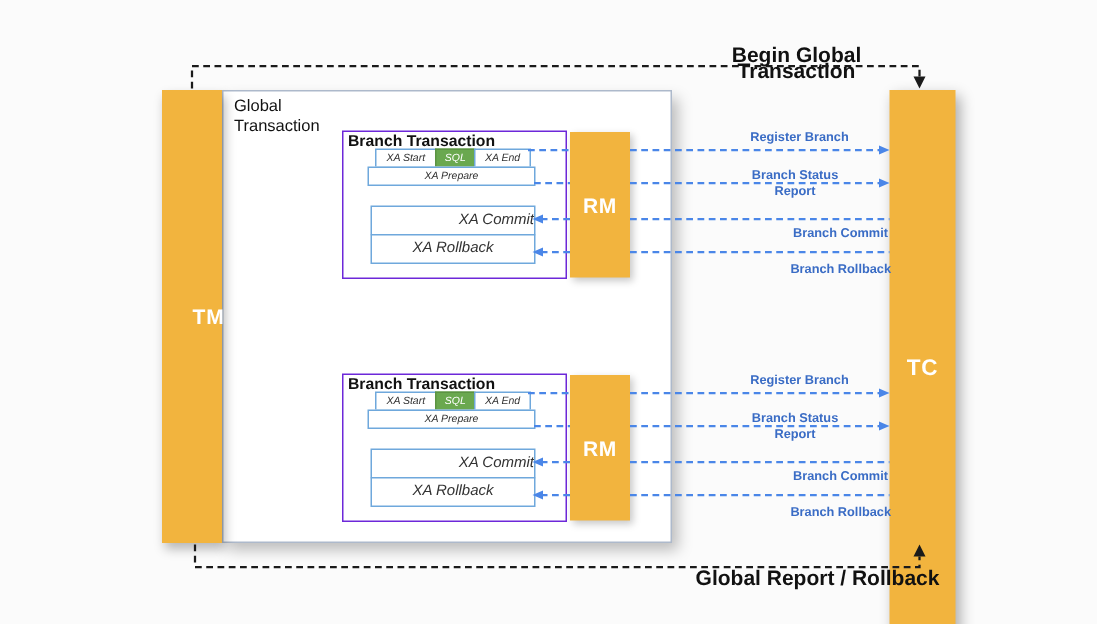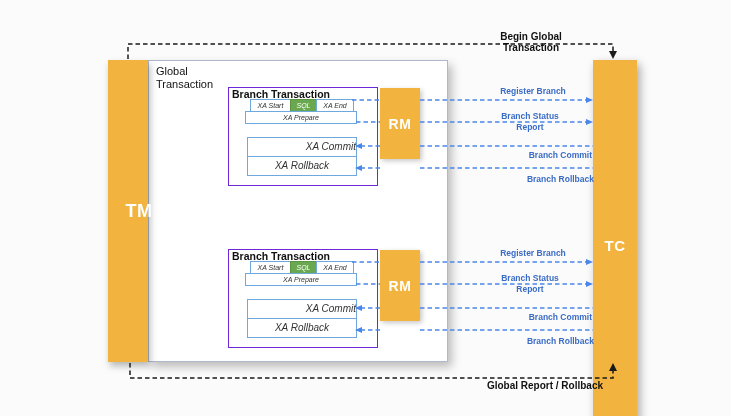--- a/index.html
+++ b/index.html
@@ -8,23 +8,23 @@
     --arrow-blue:#4A86E8;
     --label-blue:#3A6CC5;
     --line-black:#1A1A1A;
   }
   *{box-sizing:border-box;margin:0;padding:0;}
   body{background:#ffffff;font-family:"Liberation Sans",sans-serif;}
   .stage{position:relative;width:731px;height:416px;background:#FBFBFB;overflow:hidden;}
 
   .bar{position:absolute;background:var(--orange);display:flex;align-items:center;justify-content:center;
        color:#fff;font-weight:bold;letter-spacing:.5px;}
-  .tm{left:108px;top:60px;width:40px;height:302px;font-size:18px;box-shadow:2px 4px 7px rgba(0,0,0,.28);padding-left:22px;}
+  .tm{left:108px;top:60px;width:40px;height:302px;font-size:14px;box-shadow:2px 4px 7px rgba(0,0,0,.28);padding-left:22px;}
   .tc{left:593px;top:60px;width:44px;height:371px;font-size:15px;box-shadow:3px 4px 9px rgba(0,0,0,.33);}
-  .rm{width:40px;height:71px;font-size:14px;left:380px;box-shadow:2px 2px 5px rgba(0,0,0,.22);}
+  .rm{width:40px;height:97px;font-size:14px;left:380px;box-shadow:2px 2px 5px rgba(0,0,0,.22);}
   .rm1{top:88px;} .rm2{top:250px;}
 
   .global-box{position:absolute;left:148px;top:60px;width:300px;height:302px;background:#fff;
        border:1px solid #ADB9CB;box-shadow:4px 5px 9px rgba(0,0,0,.25);}
   .gt-title{position:absolute;left:156px;top:65px;width:82px;font-size:11px;line-height:13px;
        font-weight:normal;color:#111;}
 
   .branch{position:absolute;left:228px;width:150px;height:99px;background:#fff;border:1px solid #6d28d9;}
   .b1{top:87px;} .b2{top:249px;}
   .branch-title{position:absolute;left:3px;top:0px;font-size:10.5px;font-weight:bold;color:#111;white-space:nowrap;}
@@ -35,21 +35,21 @@
         background:var(--green);border-color:#5B9342;color:#fff;}
   .xa-end{left:87px;top:11px;width:38px;height:13px;font-size:7px;line-height:11px;}
   .xa-prepare{left:16px;top:23px;width:112px;height:13px;font-size:7px;line-height:11px;}
   .xa-commit{left:18px;top:49px;width:110px;height:20px;font-size:10px;line-height:18px;text-align:right;}
   .xa-rollback{left:18px;top:68px;width:110px;height:20px;font-size:10px;line-height:18px;}
 
   .overlay{position:absolute;left:0;top:0;width:731px;height:416px;pointer-events:none;}
 
   .msg{position:absolute;font-weight:bold;}
   .blue-msg{color:var(--label-blue);font-size:8.5px;line-height:10.5px;text-align:center;}
-  .black-msg{color:#111;font-size:10px;line-height:11px;text-align:center;}
+  .black-msg{color:#111;font-size:14px;line-height:11px;text-align:center;}
   .right-align{text-align:right;}
   .begin{left:485px;top:31px;width:92px;}
   .gcommit{left:455px;top:380px;width:180px;}
   .reg1{left:494px;top:86px;width:78px;}   .reg2{left:494px;top:248px;width:78px;}
   .stat1{left:490px;top:111px;width:80px;} .stat2{left:490px;top:273px;width:80px;}
   .com1{left:512px;top:150px;width:80px;}  .com2{left:512px;top:312px;width:80px;}
   .rol1{left:510px;top:174px;width:84px;}  .rol2{left:510px;top:336px;width:84px;}
 </style>
 </head>
 <body>

